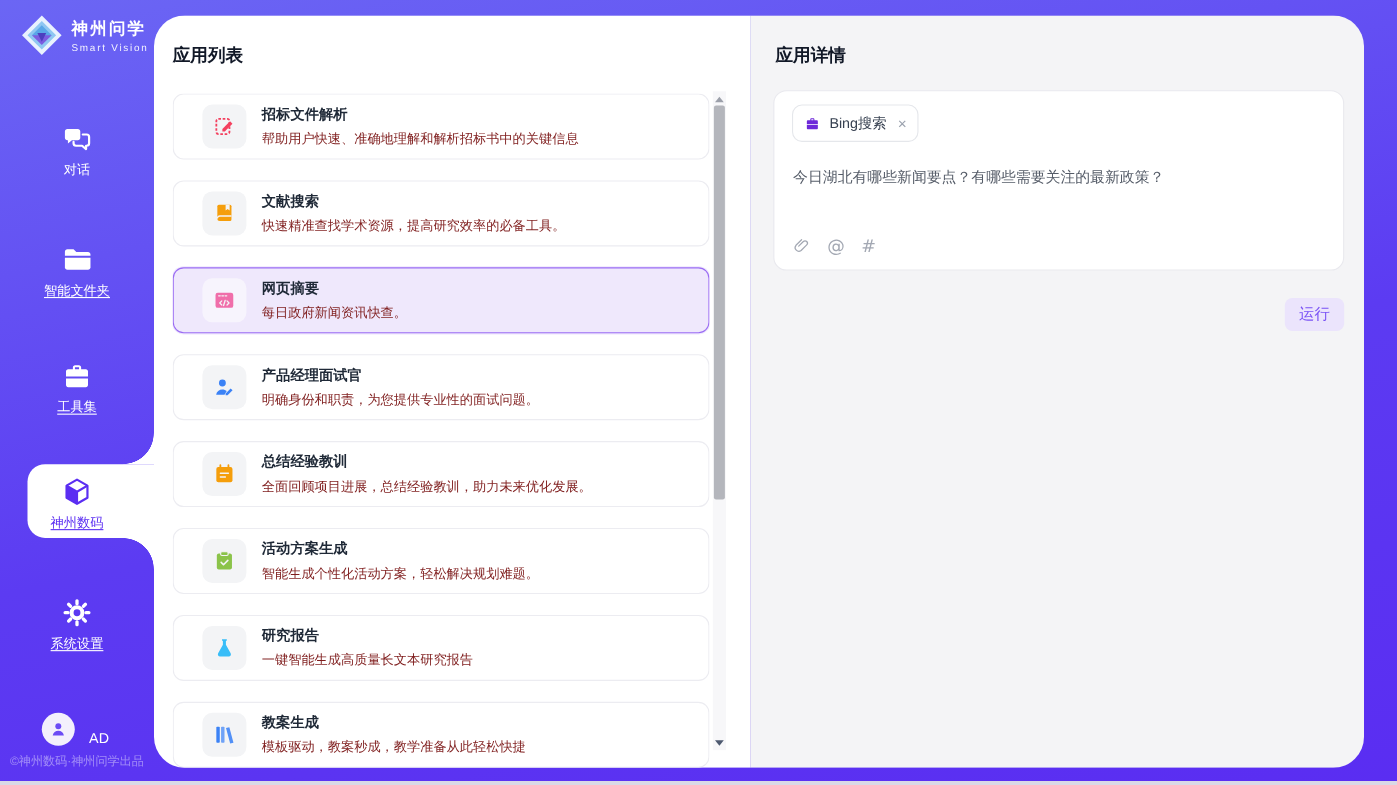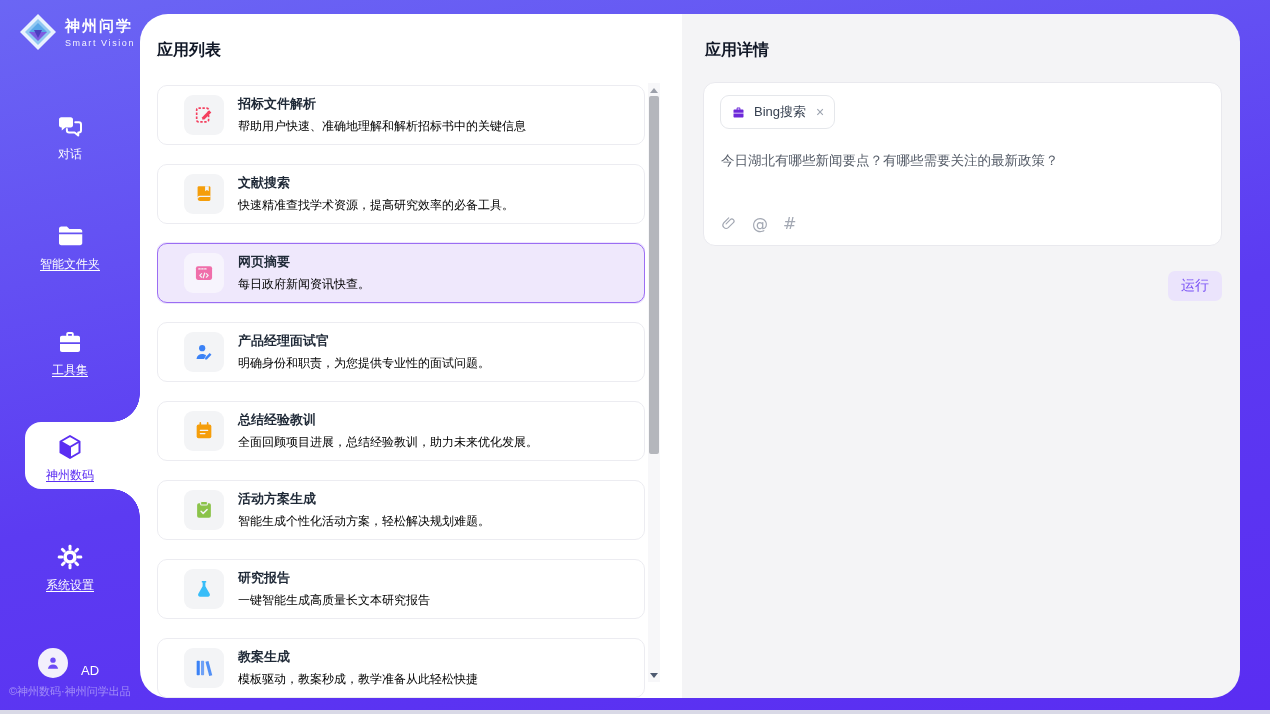--- a/index.html
+++ b/index.html
@@ -53,21 +53,21 @@
     display:flex; flex-direction:column; gap:19px; overflow:hidden; }
   .card { flex:none; height:60px; border:1px solid #ECECF1; border-radius:10px; background:#fff;
     display:flex; align-items:center; padding:0 26px; gap:14px; cursor:pointer; }
   .card.selected { background:#EFE8FC; border-color:#9B6DF3; box-shadow:0 0 0 1px rgba(155,109,243,.18); }
   .icon-tile { flex:none; width:40px; height:40px; border-radius:9px; background:#F3F4F6;
     display:flex; align-items:center; justify-content:center; }
   .card.selected .icon-tile { background:#F7F4FD; }
   .glyph { display:flex; }
   .glyph svg { width:22px; height:22px; display:block; }
   .card-title { font-size:13px; font-weight:700; color:#1F2937; margin-bottom:5px; }
-  .card-desc  { font-size:12px; color:#000000; white-space:nowrap; }
+  .card-desc  { font-size:12px; color:#7f1d1d; white-space:nowrap; }
 
   .scrollbar { position:absolute; right:22px; top:69px; bottom:16px; width:12px;
     background:#F7F7F9; }
   .sb-arrow { position:absolute; left:0; width:12px; height:12px; display:flex; align-items:center; justify-content:center; cursor:pointer; }
   .sb-arrow.up { top:1px; } .sb-arrow.down { bottom:1px; }
   .sb-arrow.up i { width:0; height:0; border-left:4px solid transparent; border-right:4px solid transparent; border-bottom:5px solid #9CA0AA; }
   .sb-arrow.down i { width:0; height:0; border-left:4px solid transparent; border-right:4px solid transparent; border-top:5px solid #4E5A70; }
   .sb-thumb { position:absolute; left:1px; right:1px; top:13px; height:358px; background:#B4B6BC; border-radius:2px; cursor:pointer; }
 
   

